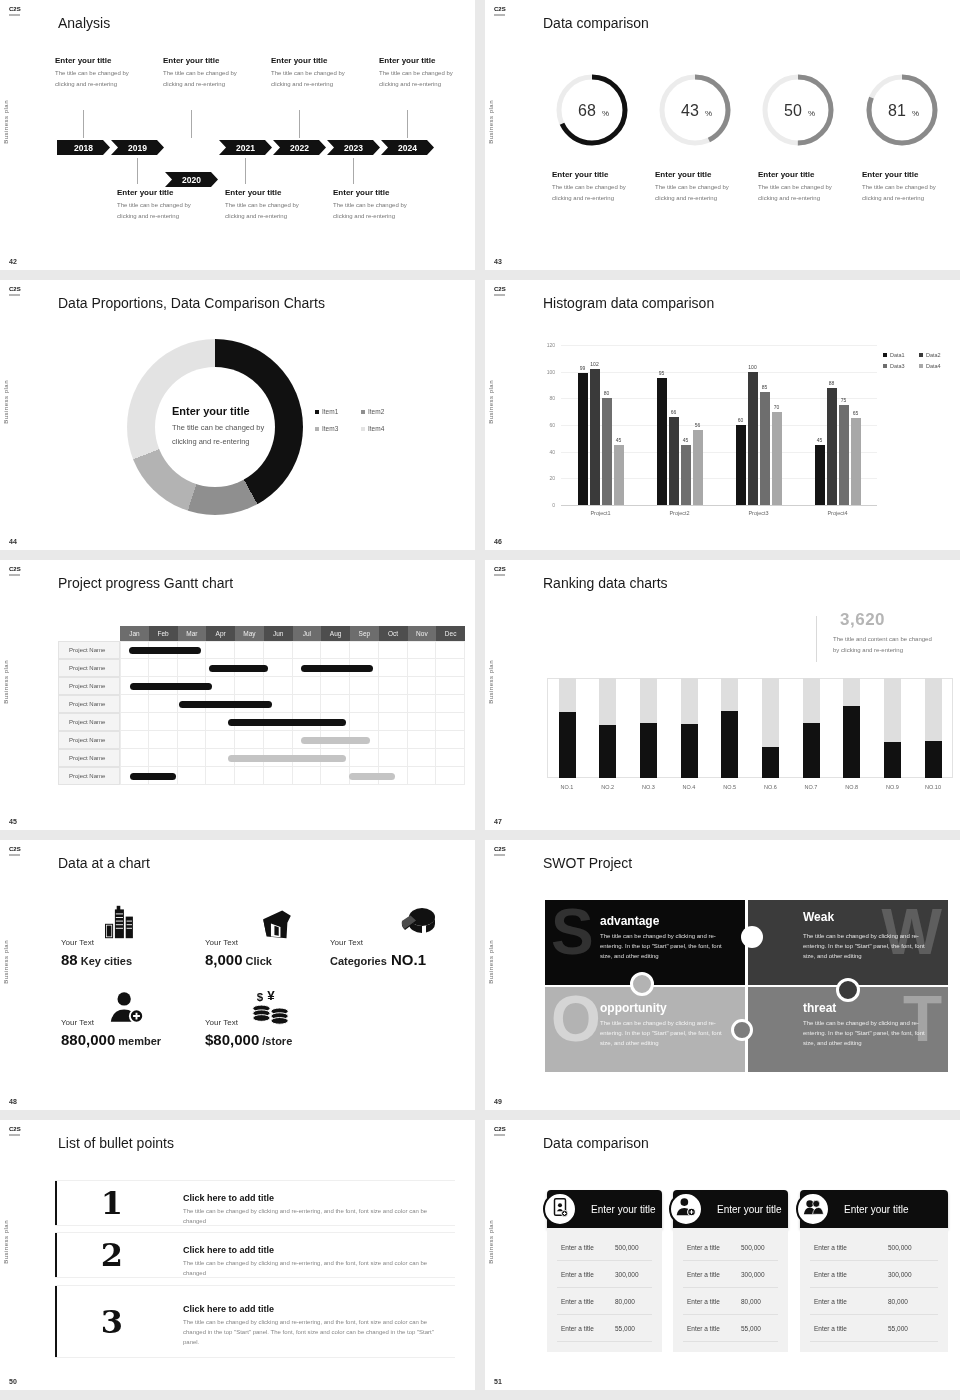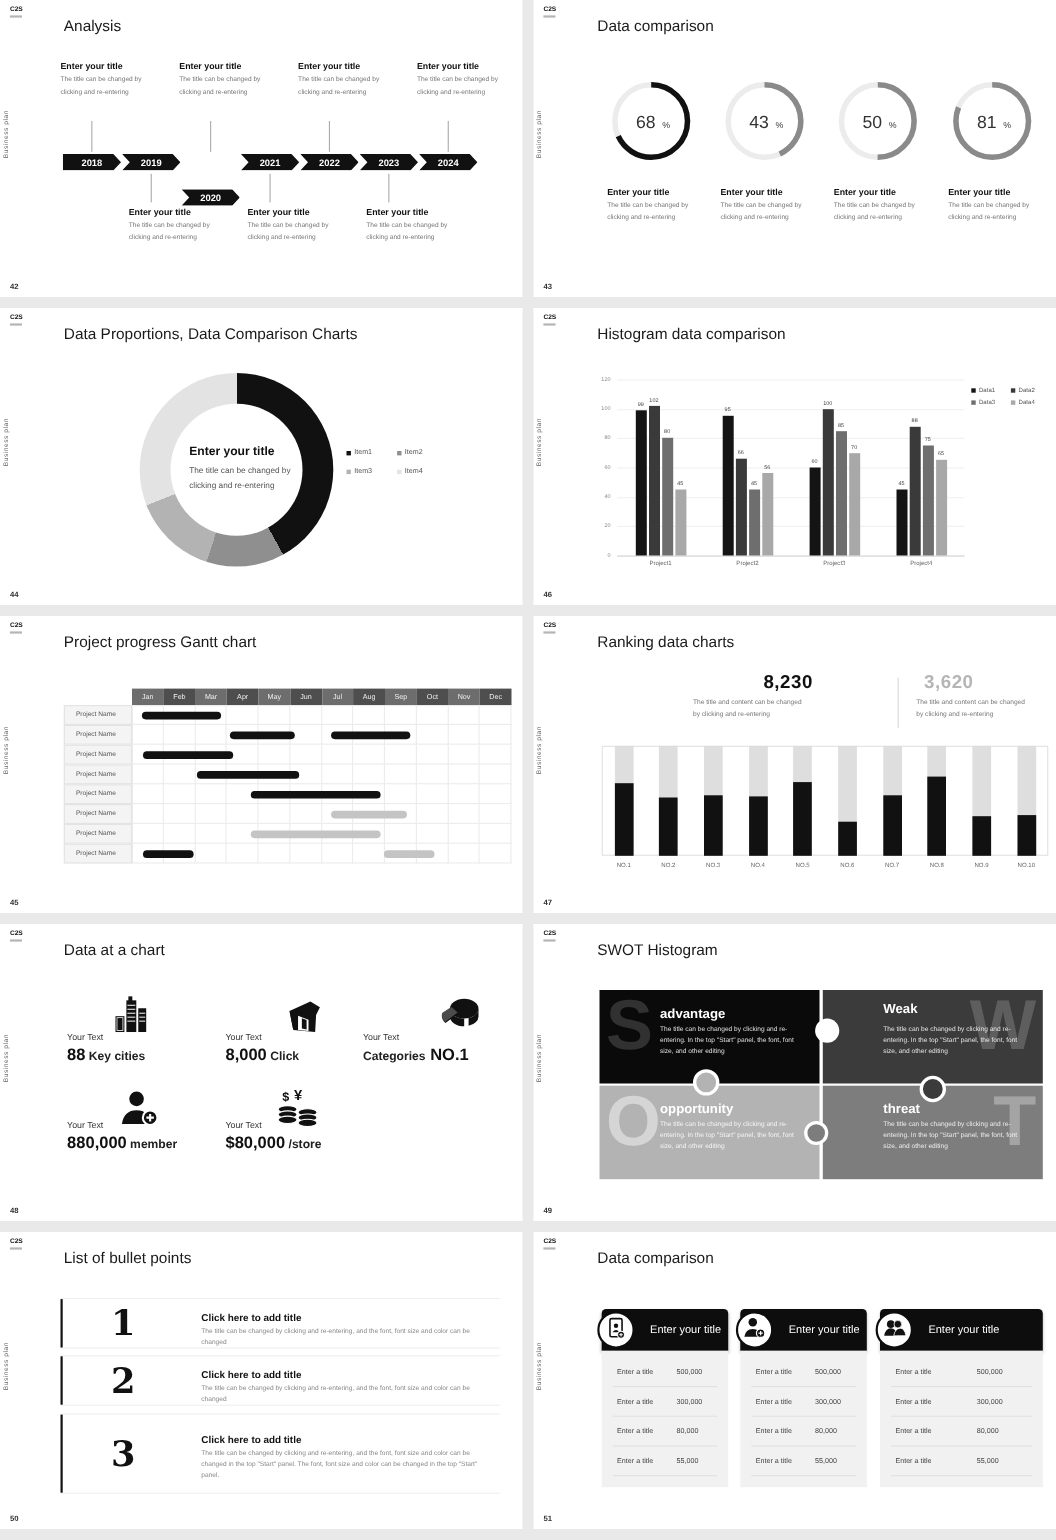--- a/index.html
+++ b/index.html
@@ -413,24 +413,20 @@
         <div class="gantt-bar" style="left: 130.062px; top: 212.5px; width: 46px; background: rgb(17, 17, 17);"></div>
         <div class="gantt-bar" style="left: 348.562px; top: 212.5px; width: 46px; background: rgb(196, 196, 196);"></div>
       </div>
     </div>
     <div class="slide">
       <div class="logo">C2S<div class="logo-sub"></div></div>
       <div class="side-label">Business plan</div>
       <div class="slide-title">Ranking data charts</div>
       <div class="page-num">47</div>
       <div class="abs" style="inset: 0px;">
-        <div class="abs" style="left: 145px; top: 50px; width: 175px;">
-          <div class="rank-big" style="color: rgb(17, 17, 17); margin-left: 64px;">8,230</div>
-          <div class="rank-desc">The title and content can be changed<br>by clicking and re-entering</div>
-        </div>
         <div style="position: absolute; left: 331px; top: 56px; width: 1px; height: 46px; background: rgb(217, 217, 217);"></div>
         <div class="abs" style="left: 348px; top: 50px; width: 175px;">
           <div class="rank-big" style="color: rgb(181, 181, 181); margin-left: 7px;">3,620</div>
           <div class="rank-desc">The title and content can be changed<br>by clicking and re-entering</div>
         </div>
         <div style="position: absolute; left: 62px; top: 118px; width: 406px; height: 100px; border: 1px solid rgb(226, 226, 226); background: rgb(255, 255, 255);"></div>
         <div style="position: absolute; left: 73.5px; top: 118px; width: 17px; height: 100px; background: rgb(222, 222, 222);"></div>
         <div style="position: absolute; left: 73.5px; top: 152px; width: 17px; height: 66px; background: rgb(17, 17, 17);"></div>
         <div class="rank-cat" style="left: 62px; top: 224px; width: 40px;">NO.1</div>
         <div style="position: absolute; left: 114.167px; top: 118px; width: 17px; height: 100px; background: rgb(222, 222, 222);"></div>
@@ -524,21 +520,21 @@
               <ellipse cx="31" cy="32" rx="9" ry="3.5"></ellipse>
             </g>
           </svg></div>
         <div class="glance-label" style="position: absolute; left: 205px; top: 178px;">Your Text</div>
         <div class="abs" style="left: 205px; top: 191px; white-space: nowrap;"><span class="glance-big">$80,000</span><span class="glance-unit"> /store</span></div>
       </div>
     </div>
     <div class="slide">
       <div class="logo">C2S<div class="logo-sub"></div></div>
       <div class="side-label">Business plan</div>
-      <div class="slide-title">SWOT Histogram</div>
+      <div class="slide-title">SWOT Project</div>
       <div class="page-num">49</div>
       <div class="abs" style="inset: 0px;">
         <div class="swot-q" style="left: 60px; top: 60px; width: 200px; height: 85px; background: rgb(10, 10, 10);">
           <div class="swot-letter" style="color: rgba(255, 255, 255, 0.16); top: 2px; left: 6px;">S</div>
           <div class="swot-head" style="left: 55px; top: 14px;">advantage</div>
           <div class="swot-body" style="left: 55px; top: 31px; width: 135px;">The title can be changed by clicking and re-entering. In the top "Start" panel, the font, font size, and other editing</div>
         </div>
         <div class="swot-q" style="left: 263px; top: 60px; width: 200px; height: 85px; background: rgb(59, 59, 59);">
           <div class="swot-letter" style="color: rgba(255, 255, 255, 0.18); top: 2px; right: 6px;">W</div>
           <div class="swot-head" style="left: 55px; top: 10px;">Weak</div>

